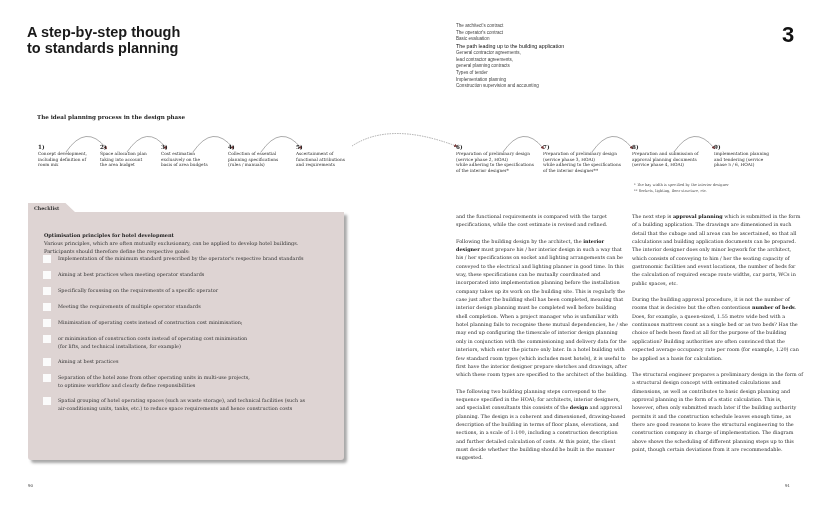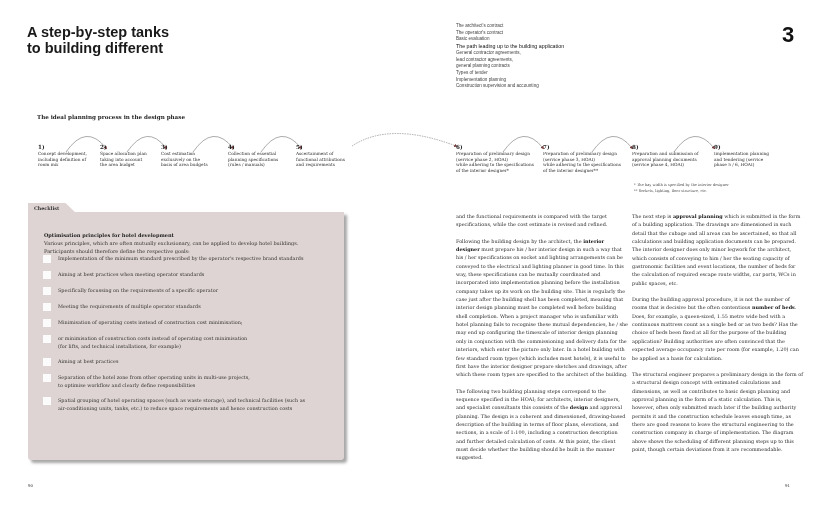--- a/index.html
+++ b/index.html
@@ -29,22 +29,22 @@
   .cl-text{margin-left:7px;font-size:4.9px;line-height:8px;color:#333;margin-top:-1px;}
   .col{position:absolute;top:212px;width:172px;font-size:4.9px;line-height:8.35px;color:#2a2a2a;text-align:left;}
   .col p{margin:0 0 8px 0;}
   .col b{color:#111;}
   .pgnum{position:absolute;top:483px;font-size:4px;color:#444;}
 </style>
 </head>
 <body>
 
 <div class="title sans">
-  <div>A step-by-step tanks</div>
-  <div>to building different</div>
+  <div>A step-by-step though</div>
+  <div>to standards planning</div>
 </div>
 
 <div class="toc sans" id="toc">
     <div>The architect's contract</div>
     <div>The operator's contract</div>
     <div>Basic evaluation</div>
     <div class="active">The path leading up to the building application</div>
     <div>General contractor agreements,</div>
     <div>lead contractor agreements,</div>
     <div>general planning contracts</div>

